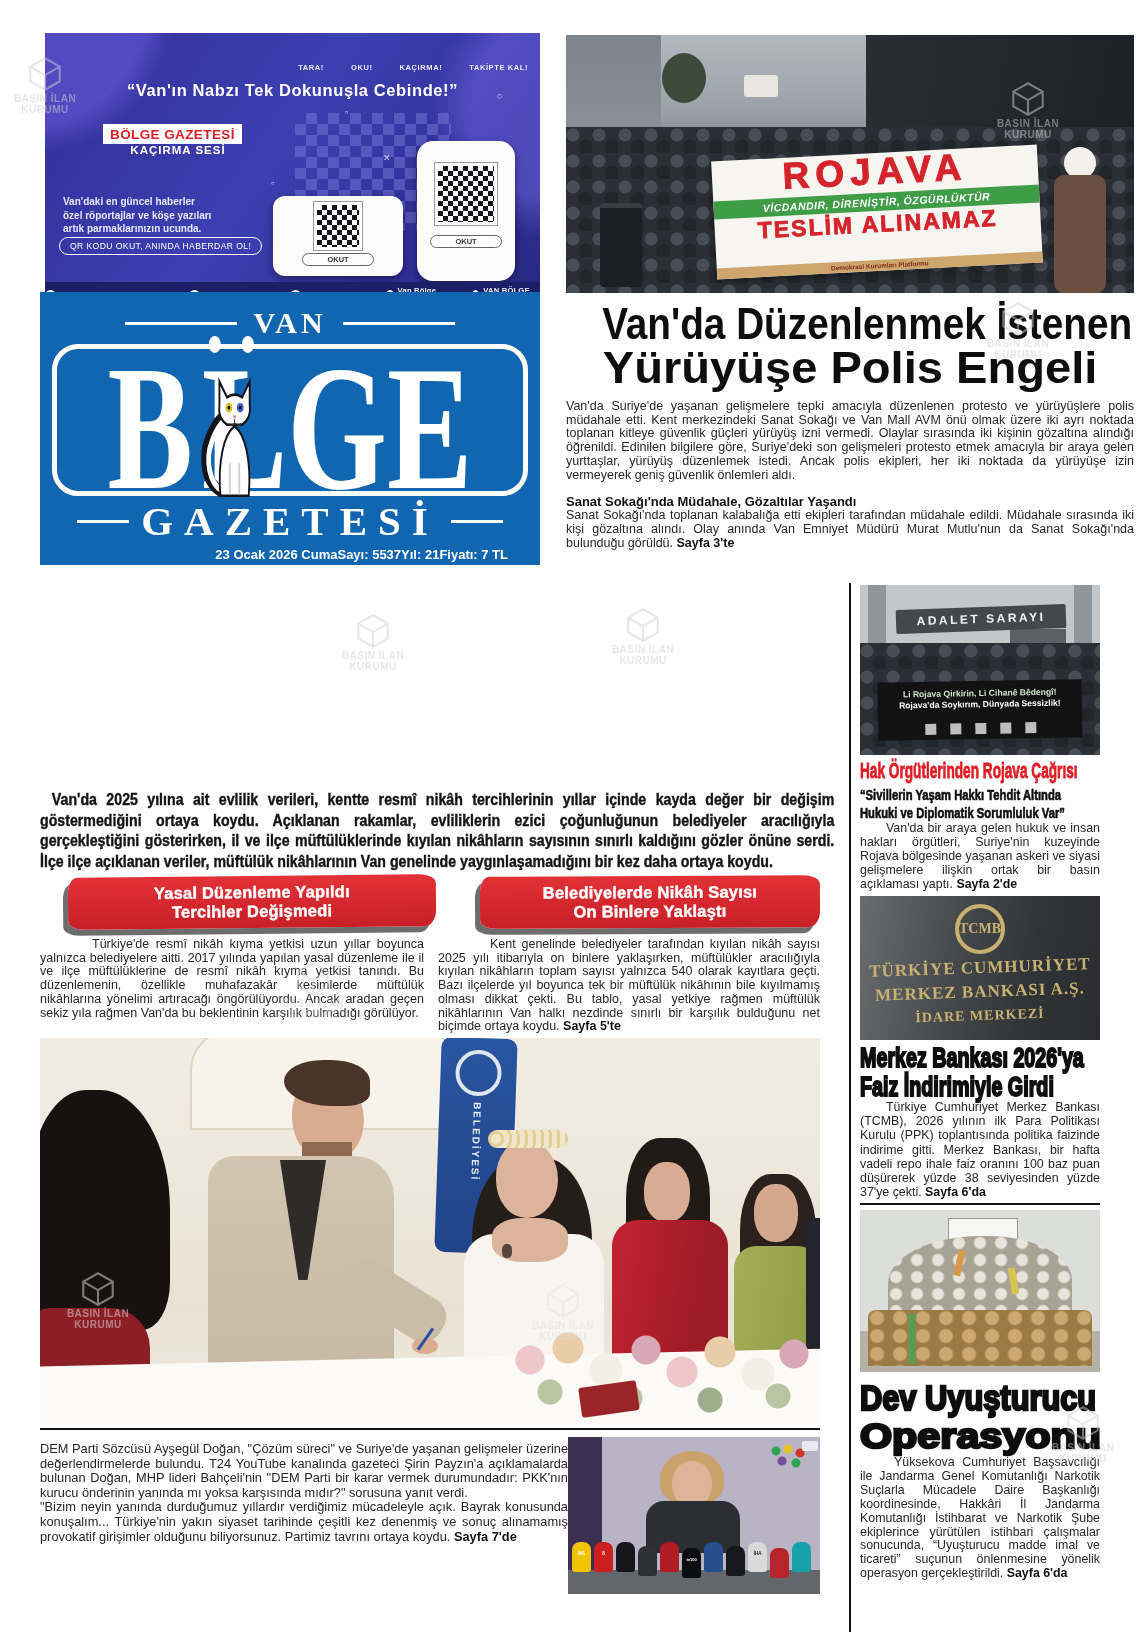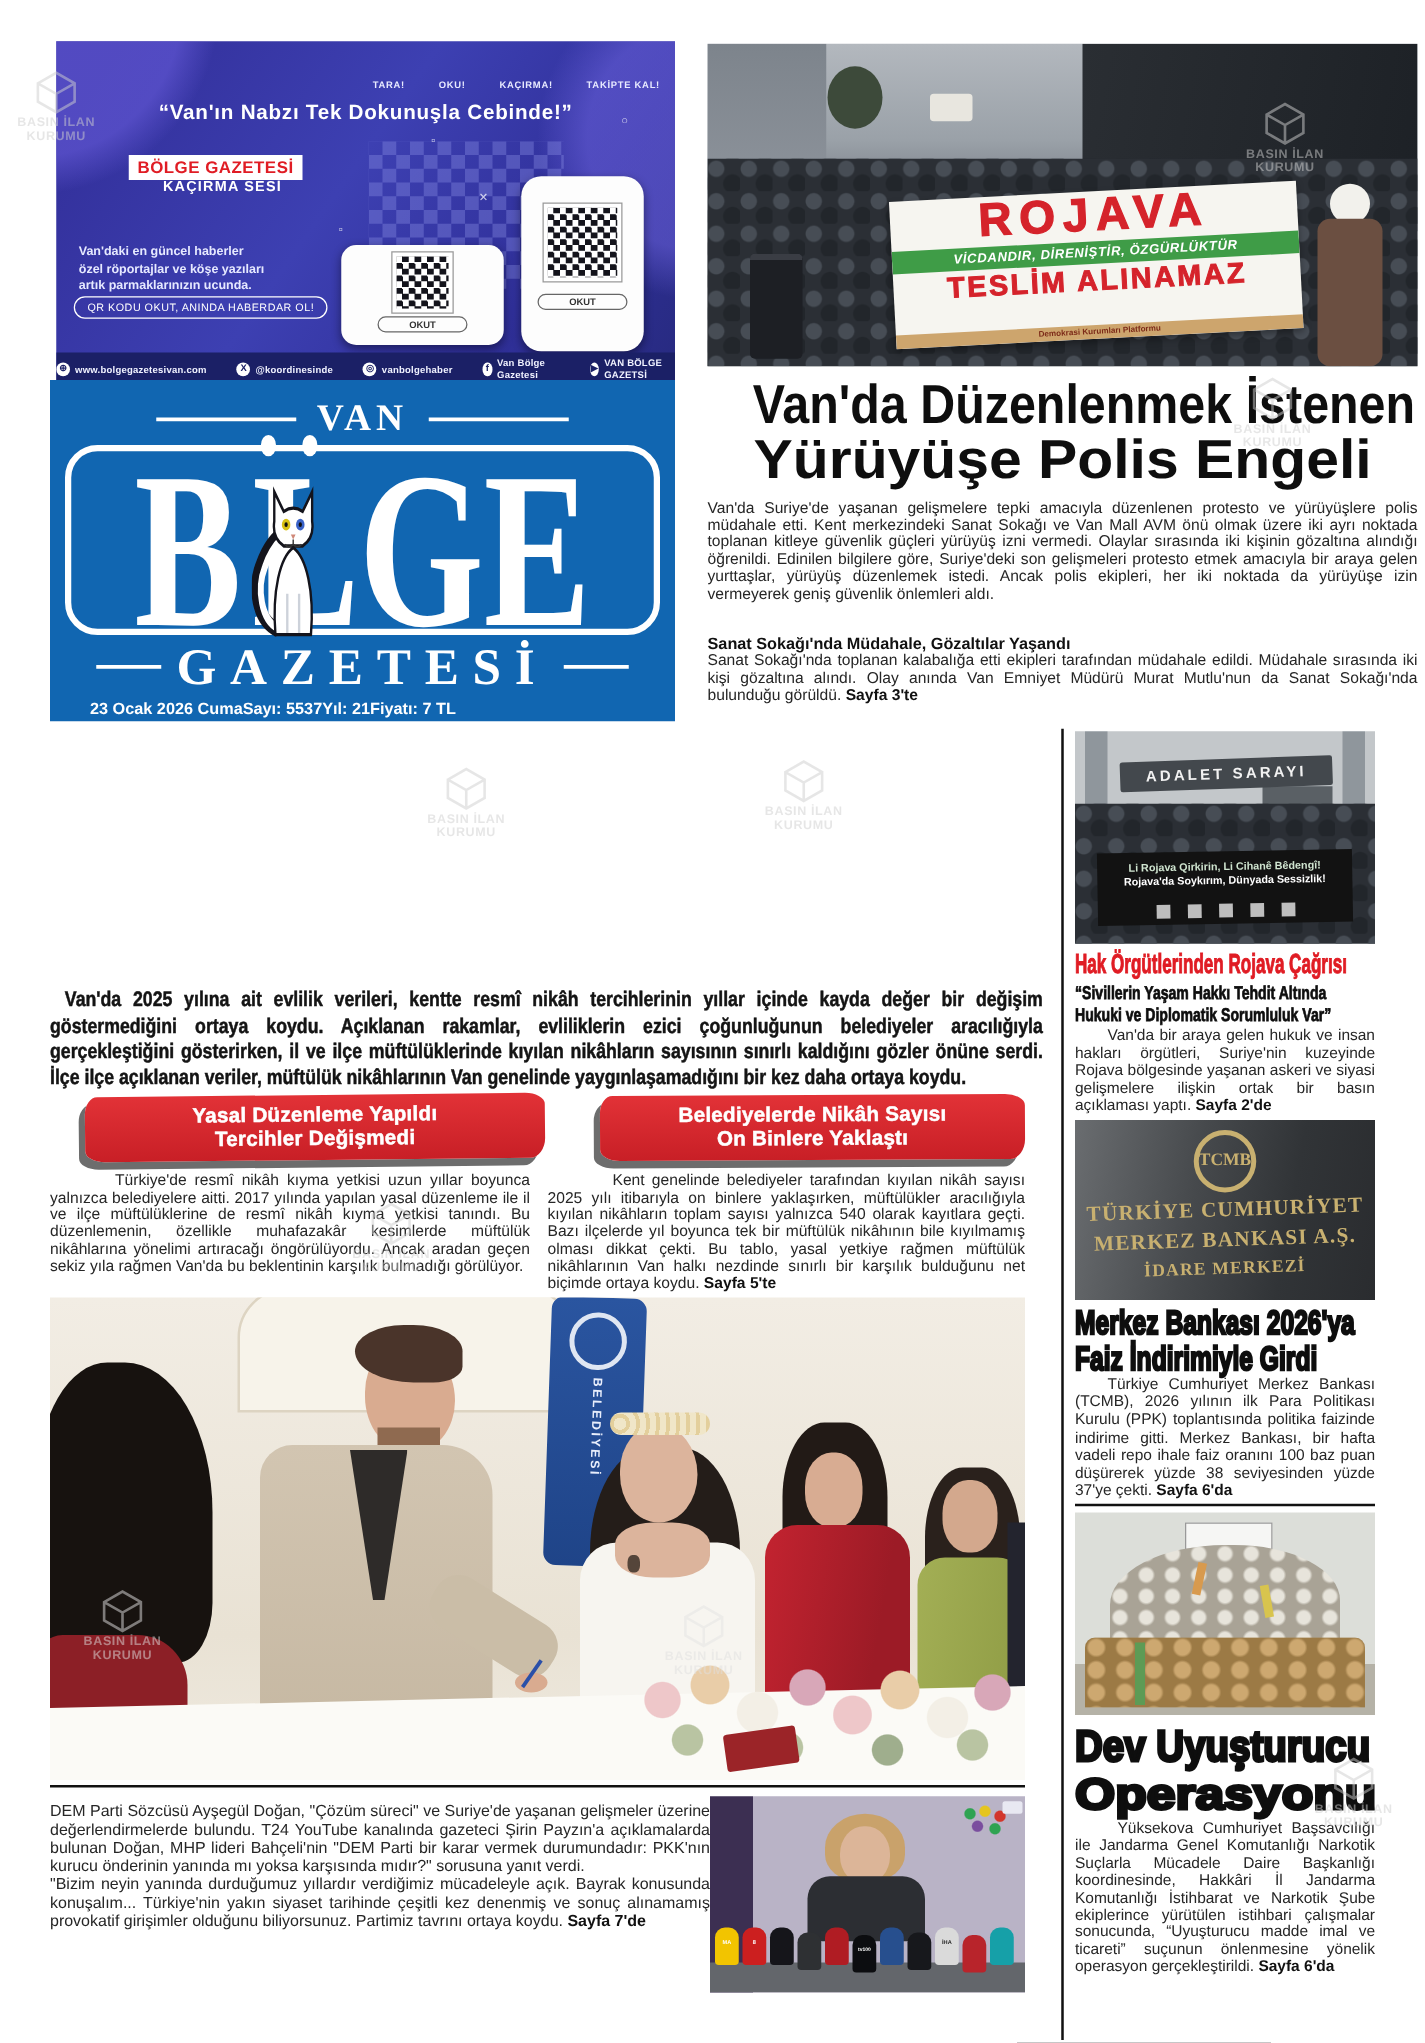--- a/index.html
+++ b/index.html
@@ -48,35 +48,35 @@
   .okut{border:1px solid #666;border-radius:8px;font-size:7.5px;font-weight:700;color:#333;
     text-align:center;padding:1px 0;width:72px;margin:0 auto}
   .sparkle{position:absolute;color:rgba(255,255,255,.75);font-size:9px}
   .promo-strip{position:absolute;left:0;bottom:0;width:100%;height:26px;background:#1b2066;
     display:flex;align-items:center;justify-content:center;gap:24px}
   .soc{display:flex;align-items:center;gap:4px}
   .soc .ic{width:11px;height:11px;border-radius:50%;background:#fff;color:#1b2066;
     font-size:7.5px;font-weight:700;display:flex;align-items:center;justify-content:center;line-height:1}
   .soc .lb{font-size:7.6px;font-weight:700;color:#f0f2ff;letter-spacing:.2px}
   
-  .masthead{left:40px;top:304px;width:500px;height:273px;background:#1166b1;overflow:hidden}
+  .masthead{left:40px;top:292px;width:500px;height:273px;background:#1166b1;overflow:hidden}
   .mh-van{position:absolute;top:14px;left:0;width:100%;display:flex;align-items:center;justify-content:center;gap:16px}
   .mh-van .ln{width:112px;height:3px;background:#fff}
   .mh-van .tx{font-family:"Liberation Serif",serif;font-size:30px;font-weight:700;color:#fff;letter-spacing:4px}
   .mh-frame{position:absolute;left:12px;top:52px;width:476px;height:152px;border:5px solid #fff;border-radius:26px}
   .mh-title{position:absolute;left:0;top:30px;width:100%;height:180px;display:flex;
     align-items:flex-end;justify-content:center;transform:scaleX(.72);transform-origin:50% 50%}
   .mh-title .lt{font-family:"Liberation Serif",serif;font-size:178px;line-height:.82;font-weight:700;color:#fff}
   .mh-cat{position:relative;width:104px;height:168px;margin:0 6px}
   .mh-cat .dot{position:absolute;top:2px;width:17px;height:17px;border-radius:50%;background:#fff}
   .mh-cat svg{position:absolute;left:6px;bottom:0}
   .mh-gaz{position:absolute;top:205px;left:0;width:100%;display:flex;align-items:center;justify-content:center;gap:12px}
   .mh-gaz .ln{width:52px;height:3px;background:#fff}
   .mh-gaz .tx{font-family:"Liberation Serif",serif;font-size:41px;font-weight:700;color:#fff;letter-spacing:11px}
-  .mh-strip{position:absolute;left:0;bottom:3px;width:100%;display:flex;justify-content:flex-start;padding:0 32px}
+  .mh-strip{position:absolute;left:0;bottom:3px;width:100%;display:flex;justify-content:flex-end;padding:0 32px}
   .mh-strip span{font-size:13px;font-weight:700;color:#fff}
   
   .photo{position:absolute;overflow:hidden}
   .crowd{background-image:
      radial-gradient(circle at 7px 8px, #474d55 6px, transparent 7px),
      radial-gradient(circle at 20px 20px, #22262b 7px, transparent 8px);
    background-size:26px 26px;background-color:#2b2f35}
   
   .p-protest{left:566px;top:35px;width:568px;height:258px;
     background:linear-gradient(#b3b8be 0%,#9aa1a8 30%,#7c828a 45%,#4a4f55 60%,#33373c 100%)}
@@ -221,21 +221,21 @@
       <div class="roj-4">Demokrasi Kurumları Platformu</div>
     </div>
   </figure>
 
   <section class="abs police">
     <div class="police-hl" style="margin-top:2px">
       <span class="hl hlc sx88">Van'da Düzenlenmek İstenen</span><br>
       <span class="hl hlc sx107" style="font-size:44px">Yürüyüşe Polis Engeli</span>
     </div>
     <p class="bodytext just" style="margin-top:10px">Van'da Suriye'de yaşanan gelişmelere tepki amacıyla düzenlenen protesto ve yürüyüşlere polis müdahale etti. Kent merkezindeki Sanat Sokağı ve Van Mall AVM önü olmak üzere iki ayrı noktada toplanan kitleye güvenlik güçleri yürüyüş izni vermedi. Olaylar sırasında iki kişinin gözaltına alındığı öğrenildi. Edinilen bilgilere göre, Suriye'deki son gelişmeleri protesto etmek amacıyla bir araya gelen yurttaşlar, yürüyüş düzenlemek istedi. Ancak polis ekipleri, her iki noktada da yürüyüşe izin vermeyerek geniş güvenlik önlemleri aldı.</p>
-    <h3 class="subhead" style="margin-top:25px">Sanat Sokağı'nda Müdahale, Gözaltılar Yaşandı</h3>
+    <h3 class="subhead" style="margin-top:12px">Sanat Sokağı'nda Müdahale, Gözaltılar Yaşandı</h3>
     <p class="bodytext just"><span>Sanat Sokağı'nda toplanan kalabalığa etti ekipleri tarafından müdahale edildi. Müdahale sırasında iki kişi gözaltına alındı. Olay anında Van Emniyet Müdürü Murat Mutlu'nun da Sanat Sokağı'nda bulunduğu görüldü.</span> <b class="pref">Sayfa 3'te</b></p>
   </section>
 
   <section class="abs masthead">
     <div class="mh-van">
       <span class="ln"></span>
       <span class="tx">VAN</span>
       <span class="ln"></span>
     </div>
     <div class="mh-frame"></div>

